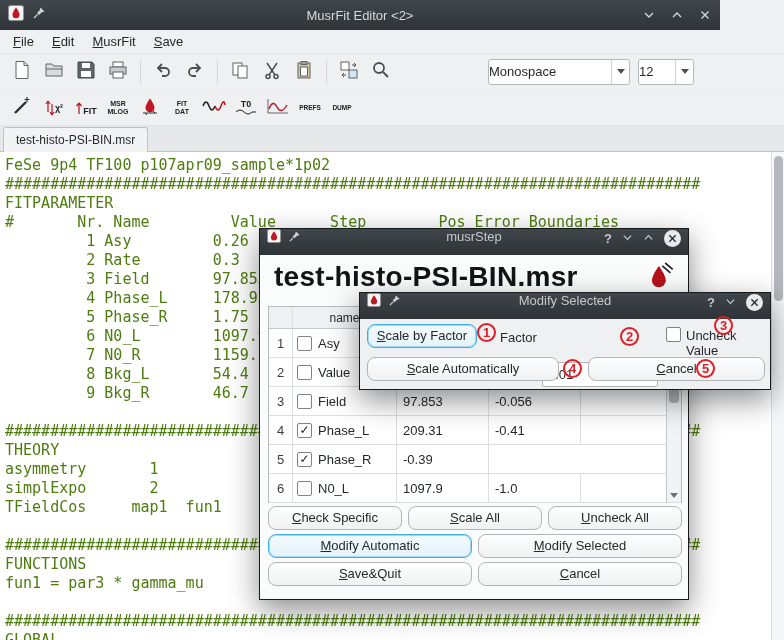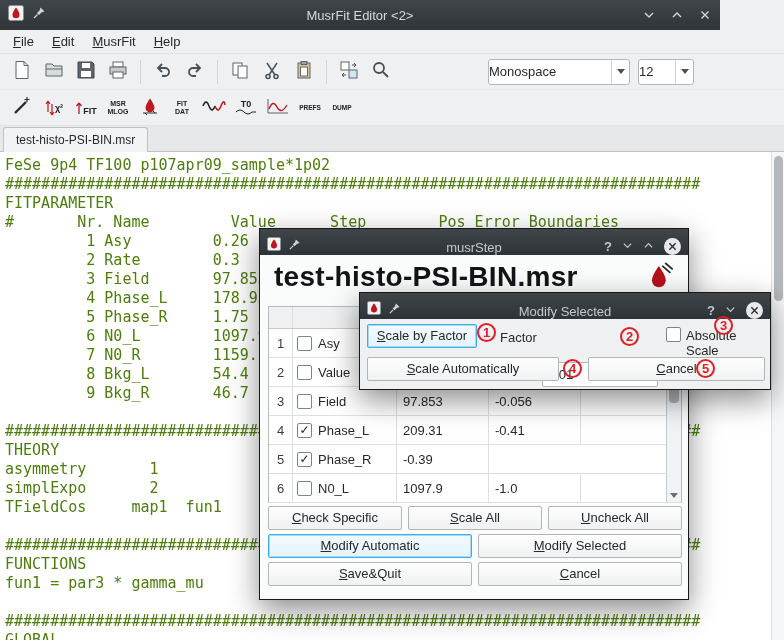--- a/index.html
+++ b/index.html
@@ -29,21 +29,21 @@
   
   .tabbar{position:absolute;left:0;top:126px;width:784px;height:26px;background:#e6e8e9;border-bottom:1px solid #bfc3c6;display:flex;align-items:flex-end;padding-left:3px}
   .tab{height:25px;background:#f2f3f4;border:1px solid #bfc3c6;border-bottom:none;border-radius:3px 3px 0 0;padding:0 12px;font-size:12px;display:flex;align-items:center;margin-bottom:-1px}
   .editor{position:absolute;left:0;top:152px;width:771px;height:488px;background:#fff;overflow:hidden}
   .code{padding:4px 0 0 5px}
   .line{height:19px;white-space:pre;font-family:"DejaVu Sans Mono",monospace;font-size:15px;line-height:19px;color:#4d7c0f}
   .vscroll{position:absolute;right:0;top:152px;height:488px;width:13px;background:#f6f7f8;border-left:1px solid #dcdee0}
   .vthumb{position:absolute;left:2px;width:9px;top:4px;height:145px;background:#b4b8bc;border-radius:5px}
   
   .dialog{position:absolute;border:1px solid #17191b;box-shadow:0 10px 28px rgba(0,0,0,.45)}
-  .dtitle{height:26px;background:linear-gradient(#40454a,#2e3337);display:flex;align-items:flex-end;padding:0 7px;position:relative}
+  .dtitle{height:26px;background:linear-gradient(#40454a,#2e3337);display:flex;align-items:flex-start;padding:0 7px;position:relative}
   .dtitle .dt-label{position:absolute;left:0;right:0;text-align:center;color:#c6c8ca;font-size:13px}
   .dtitle .ticons{display:flex;gap:7px;align-items:center;z-index:2}
   .dctrls{margin-left:auto;display:flex;gap:10px;align-items:center;z-index:2;color:#c6c8ca}
   .help{font-size:13px;font-weight:bold}
   .closec{width:17px;height:17px;border-radius:50%;background:#e8e9ea;display:flex;align-items:center;justify-content:center}
   .musrstep{left:259px;top:228px;width:430px;height:372px;background:#fafbfb;z-index:10}
   .ms-heading{position:absolute;left:14px;top:32px;font-size:28px;font-weight:bold;letter-spacing:.3px;color:#131416}
   .ms-logo{position:absolute;left:386px;top:30px}
   .ptable{position:absolute;left:8px;top:77px;width:414px;height:197px;background:#fff;border:1px solid #b7babd;font-size:13px}
   .thead,.trow{display:flex;align-items:center}
@@ -51,21 +51,21 @@
   .trow{height:29px;border-bottom:1px solid #dcdee0}
   .c0{width:24px;align-self:stretch;display:flex;align-items:center;justify-content:center;border-right:1px solid #dcdee0;color:#3a3e41}
   .c1{width:104px;align-self:stretch;display:flex;align-items:center;padding-left:4px;border-right:1px solid #dcdee0}
   .c2,.c3{width:92px;align-self:stretch;display:flex;align-items:center;padding-left:6px;border-right:1px solid #dcdee0}
   .c1h{justify-content:center;padding-left:0}
   .c4{flex:1}
   .cb{width:15px;height:15px;border:1px solid #7d8488;border-radius:2px;background:#fff;margin-right:6px;display:inline-flex;align-items:center;justify-content:center;font-size:12px;color:#232629;flex:none}
   .tscroll{position:absolute;right:0;top:22px;bottom:0;width:15px;background:#f2f3f4;border-left:1px solid #c6c9cb}
   .sarrow{position:absolute;left:0;width:14px;height:14px;display:flex;align-items:center;justify-content:center}
   .sthumb{position:absolute;left:2px;width:10px;top:16px;height:58px;background:#b4b8bc;border-radius:4px}
-  .btn{display:inline-block;position:absolute;height:24px;line-height:22px;text-align:center;font-size:13px;color:#26292c;background:linear-gradient(#fefefe,#f0f1f2);border:1px solid #b1b5b8;border-radius:2px}
+  .btn{display:inline-block;position:absolute;height:24px;line-height:22px;text-align:center;font-size:13px;color:#26292c;background:linear-gradient(#fefefe,#f0f1f2);border:1px solid #b1b5b8;border-radius:8px}
   .btn.focus{border:1px solid #3daee9;box-shadow:inset 0 0 0 1px #a7d9f3;background:linear-gradient(#f3fafd,#e4f3fb)}
   .modify{left:359px;top:292px;width:412px;height:98px;background:#eef0f1;z-index:20}
   .flabel{position:absolute;font-size:13px}
   .finput{position:absolute;height:25px;background:#fff;border:1px solid #b1b5b8;border-radius:2px;font-size:13px;padding:0 5px;font-family:"Liberation Sans",sans-serif;color:#26292c}
   .chk{position:absolute;width:15px;height:15px;border:1px solid #7d8488;border-radius:2px;background:#fff}
   .ann{position:absolute;width:19px;height:19px;border:2px solid #dd1f26;border-radius:50%;color:#dd1f26;font-size:13px;font-weight:bold;line-height:15px;text-align:center;z-index:40;background:transparent}
 </style>
 </head>
 <body>
 
@@ -98,21 +98,21 @@
         </svg>
       </span>
   </div>
 </div>
 
 <div class="menubar">
 
 <span class="menu-item mnemonic">File</span>
     <span class="menu-item mnemonic">Edit</span>
     <span class="menu-item mnemonic">MusrFit</span>
-    <span class="menu-item mnemonic">Help</span>
+    <span class="menu-item mnemonic">Save</span>
   </div>
 
 <div class="toolbar tb1">
   <span class="tbtn">
       <span><svg width="20" height="20" viewBox="0 0 20 20">
           <path d="M4 1.5h8l4 4V18.5H4z" fill="#fff" stroke="#5f6569"></path>
           <path d="M12 1.5v4h4" fill="none" stroke="#5f6569"></path>
         </svg></span>
     </span>
   <span class="tbtn">
@@ -330,20 +330,21 @@
   </div>
   <div class="ms-heading">test-histo-PSI-BIN.msr</div>
   <span class="ms-logo"><svg width="28" height="30" viewBox="0 0 24 26">
         <path d="M11 6 C11 6 5 14 5 18.5 a6 6 0 0 0 12 0 C17 14 11 6 11 6Z" fill="#b5121b"></path>
         <path d="M14 6 L21 12 M16.5 3.5 L23 9" stroke="#26282a" stroke-width="1.6"></path>
       </svg></span>
 
   <div class="ptable">
     <div class="thead">
       <div class="c0"></div>
+      <div class="c1 c1h">name</div>
       <div class="c2"></div>
         <div class="c3"></div>
         <div class="c4"></div>
     </div>
     <div>
 
         <div class="trow">
           <div class="c0">1</div>
           <div class="c1">
             <span class="cb"></span>
@@ -451,21 +452,21 @@
             <path d="M1.5 1.5 l7 7 M8.5 1.5 l-7 7" stroke="#2a2e32" stroke-width="1.5"></path>
           </svg>
         </span>
     </div>
   </div>
 
   <span class="btn mnemonic focus" style="left:7px;top:31px;width:110px">Scale by Factor</span>
   <span class="flabel" style="left:140px;top:37px">Factor</span>
   <input class="finput" style="left: 182px; top: 31px; width: 116px; margin-top: 38px;" value="0.01">
   <span class="chk" style="left:306px;top:34px"></span>
-  <span class="flabel" style="left:326px;top:35px">Absolute Scale</span>
+  <span class="flabel" style="left:326px;top:35px">Uncheck Value</span>
   <span class="btn mnemonic" style="left:7px;top:64px;width:192px">Scale Automatically</span>
   <span class="btn mnemonic" style="left:228px;top:64px;width:177px">Cancel</span>
 
   <span class="ann" style="left:117px;top:30px">1</span>
   <span class="ann" style="left:260px;top:34px">2</span>
   <span class="ann" style="left:354px;top:23px">3</span>
   <span class="ann" style="left:203px;top:66px">4</span>
   <span class="ann" style="left:336px;top:66px">5</span>
 </div>
 

